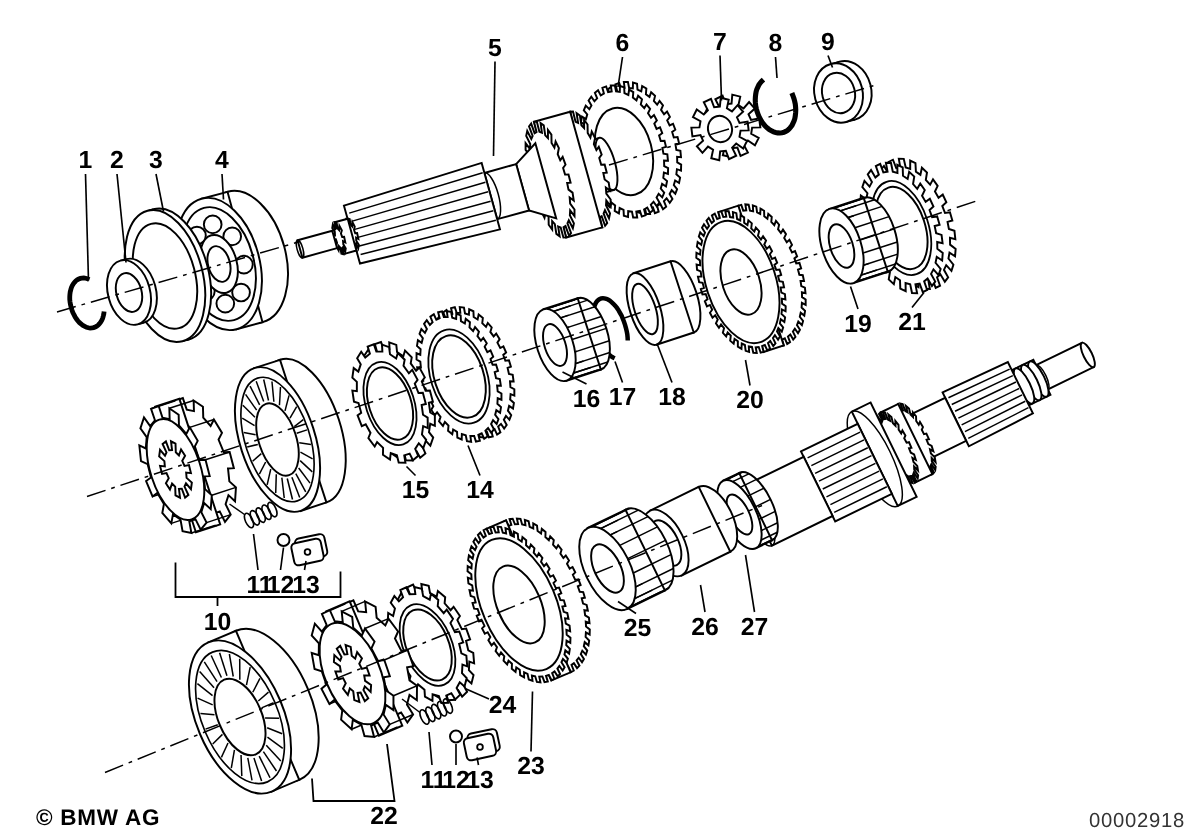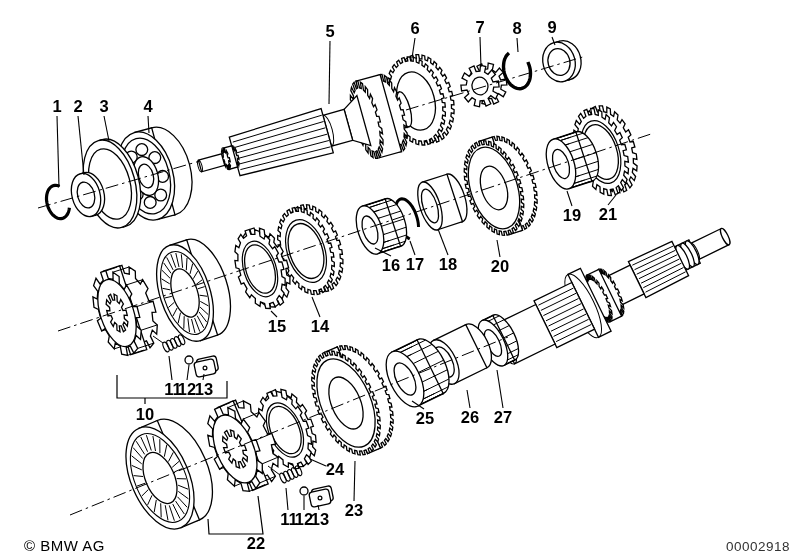--- a/index.html
+++ b/index.html
@@ -1,19 +1,19 @@
 <!DOCTYPE html>
 <html><head>
 <meta charset="utf-8">
 <style>
   html,body{margin:0;padding:0;background:#fff;}
   .page{position:relative;width:799px;height:559px;background:#fff;overflow:hidden;
         font-family:"Liberation Sans",sans-serif;}
   svg{position:absolute;left:0;top:0;}
-  .copyright{position:absolute;left:24px;top:537px;font-size:15px;font-weight:400;color:#000;letter-spacing:0.5px;text-align:center;}
+  .copyright{position:absolute;left:24px;top:537px;font-size:15px;font-weight:700;color:#000;letter-spacing:0.5px;text-align:center;}
   .image-number{position:absolute;right:9px;top:539px;font-size:13.5px;color:#333;letter-spacing:0.5px;margin-left:38px;}
 </style>
 </head>
 <body>
 
 <div class="page">
   <svg id="diagram" width="799" height="559" viewBox="0 0 799 559">
       <g>
         <g>
           <ellipse cx="564.8" cy="60.4" rx="16" ry="20" transform="rotate(-15 564.8 60.4)" fill="#fff" stroke="#000" stroke-width="1.3"></ellipse>

